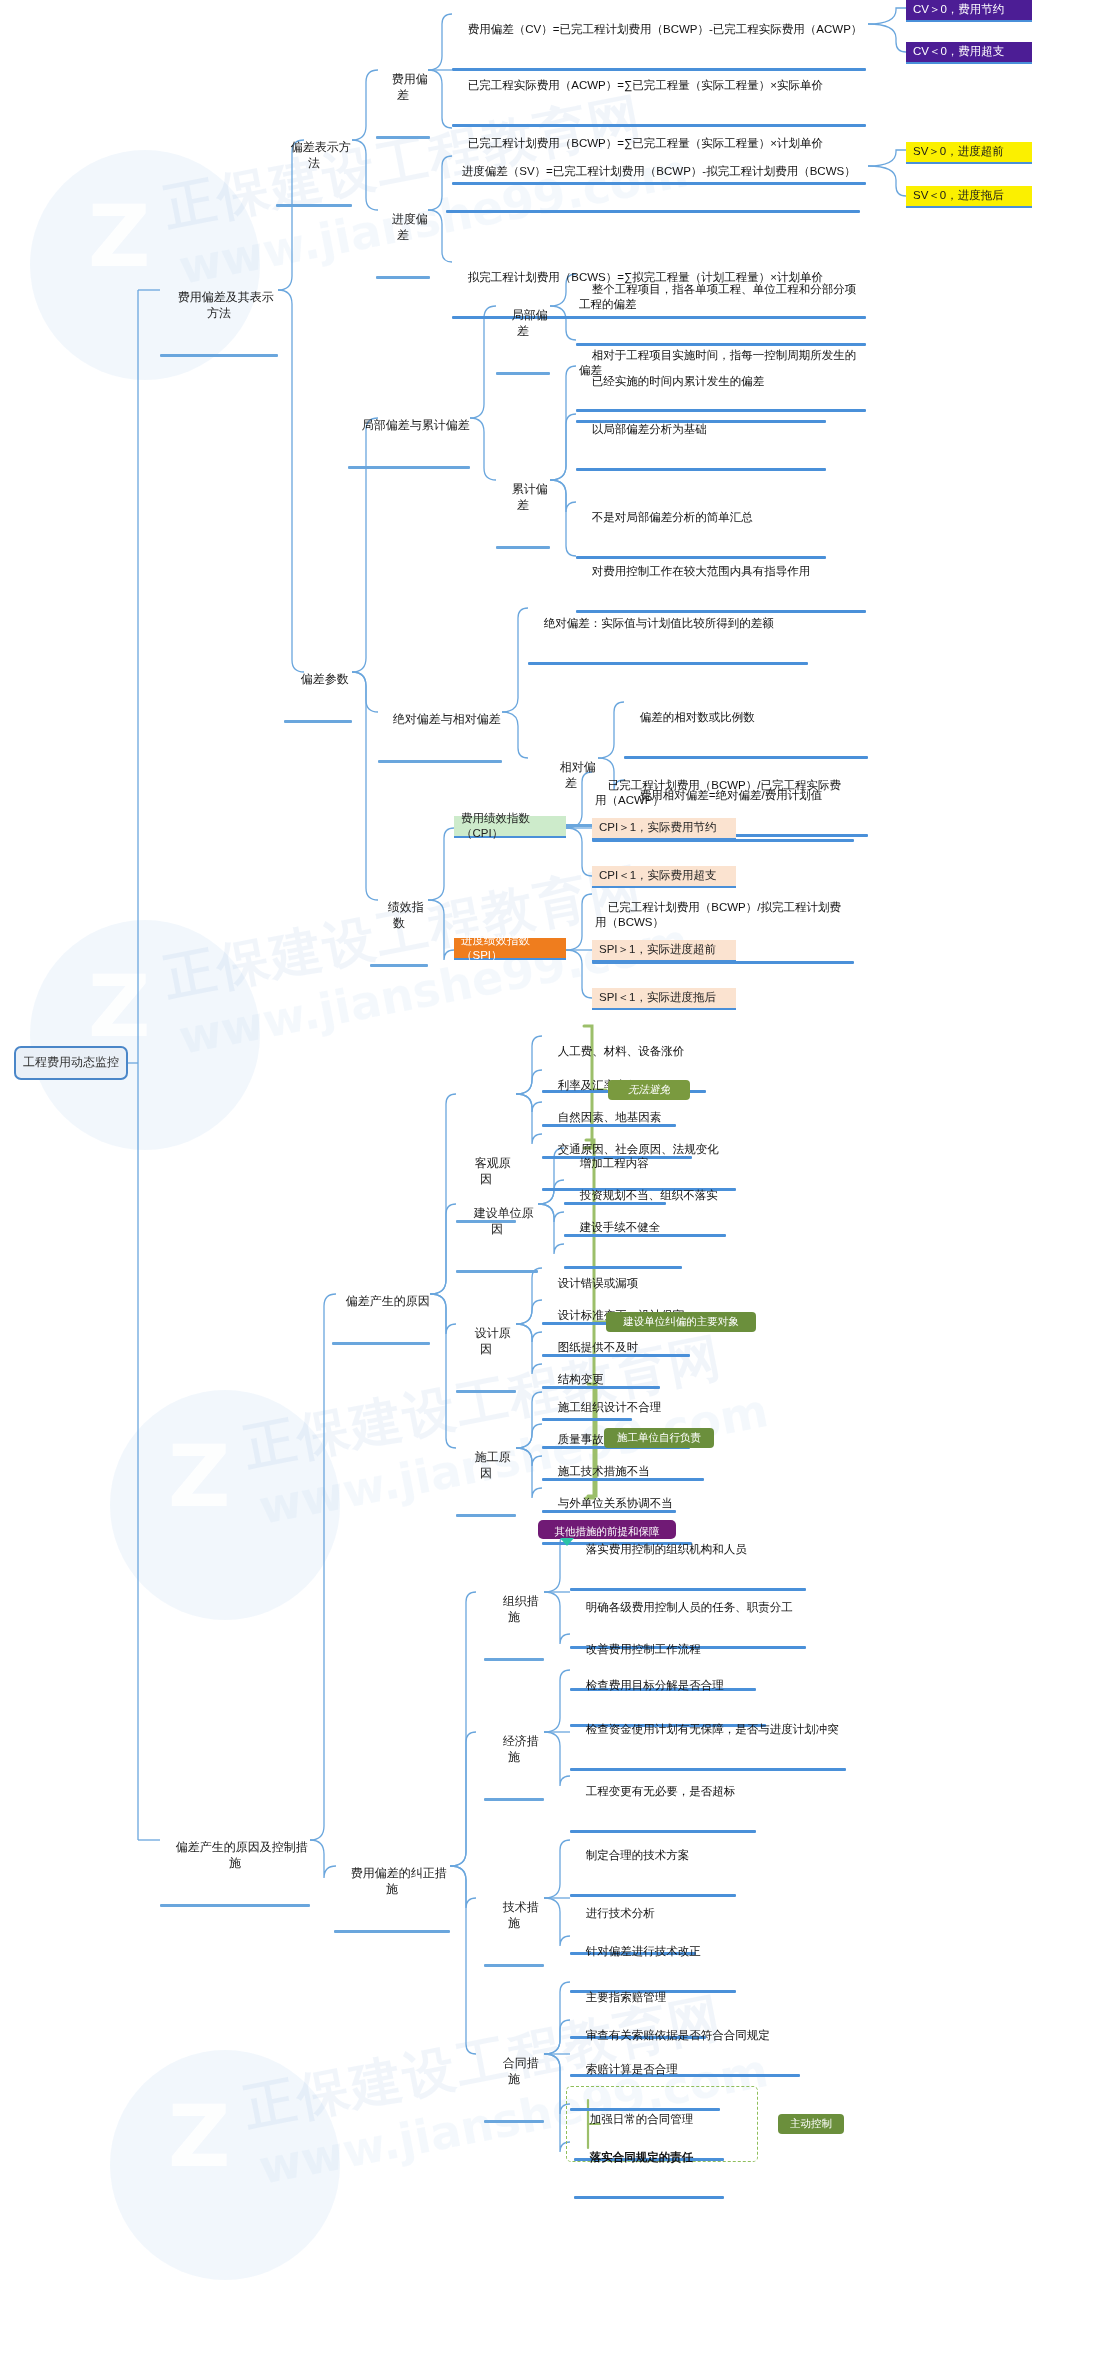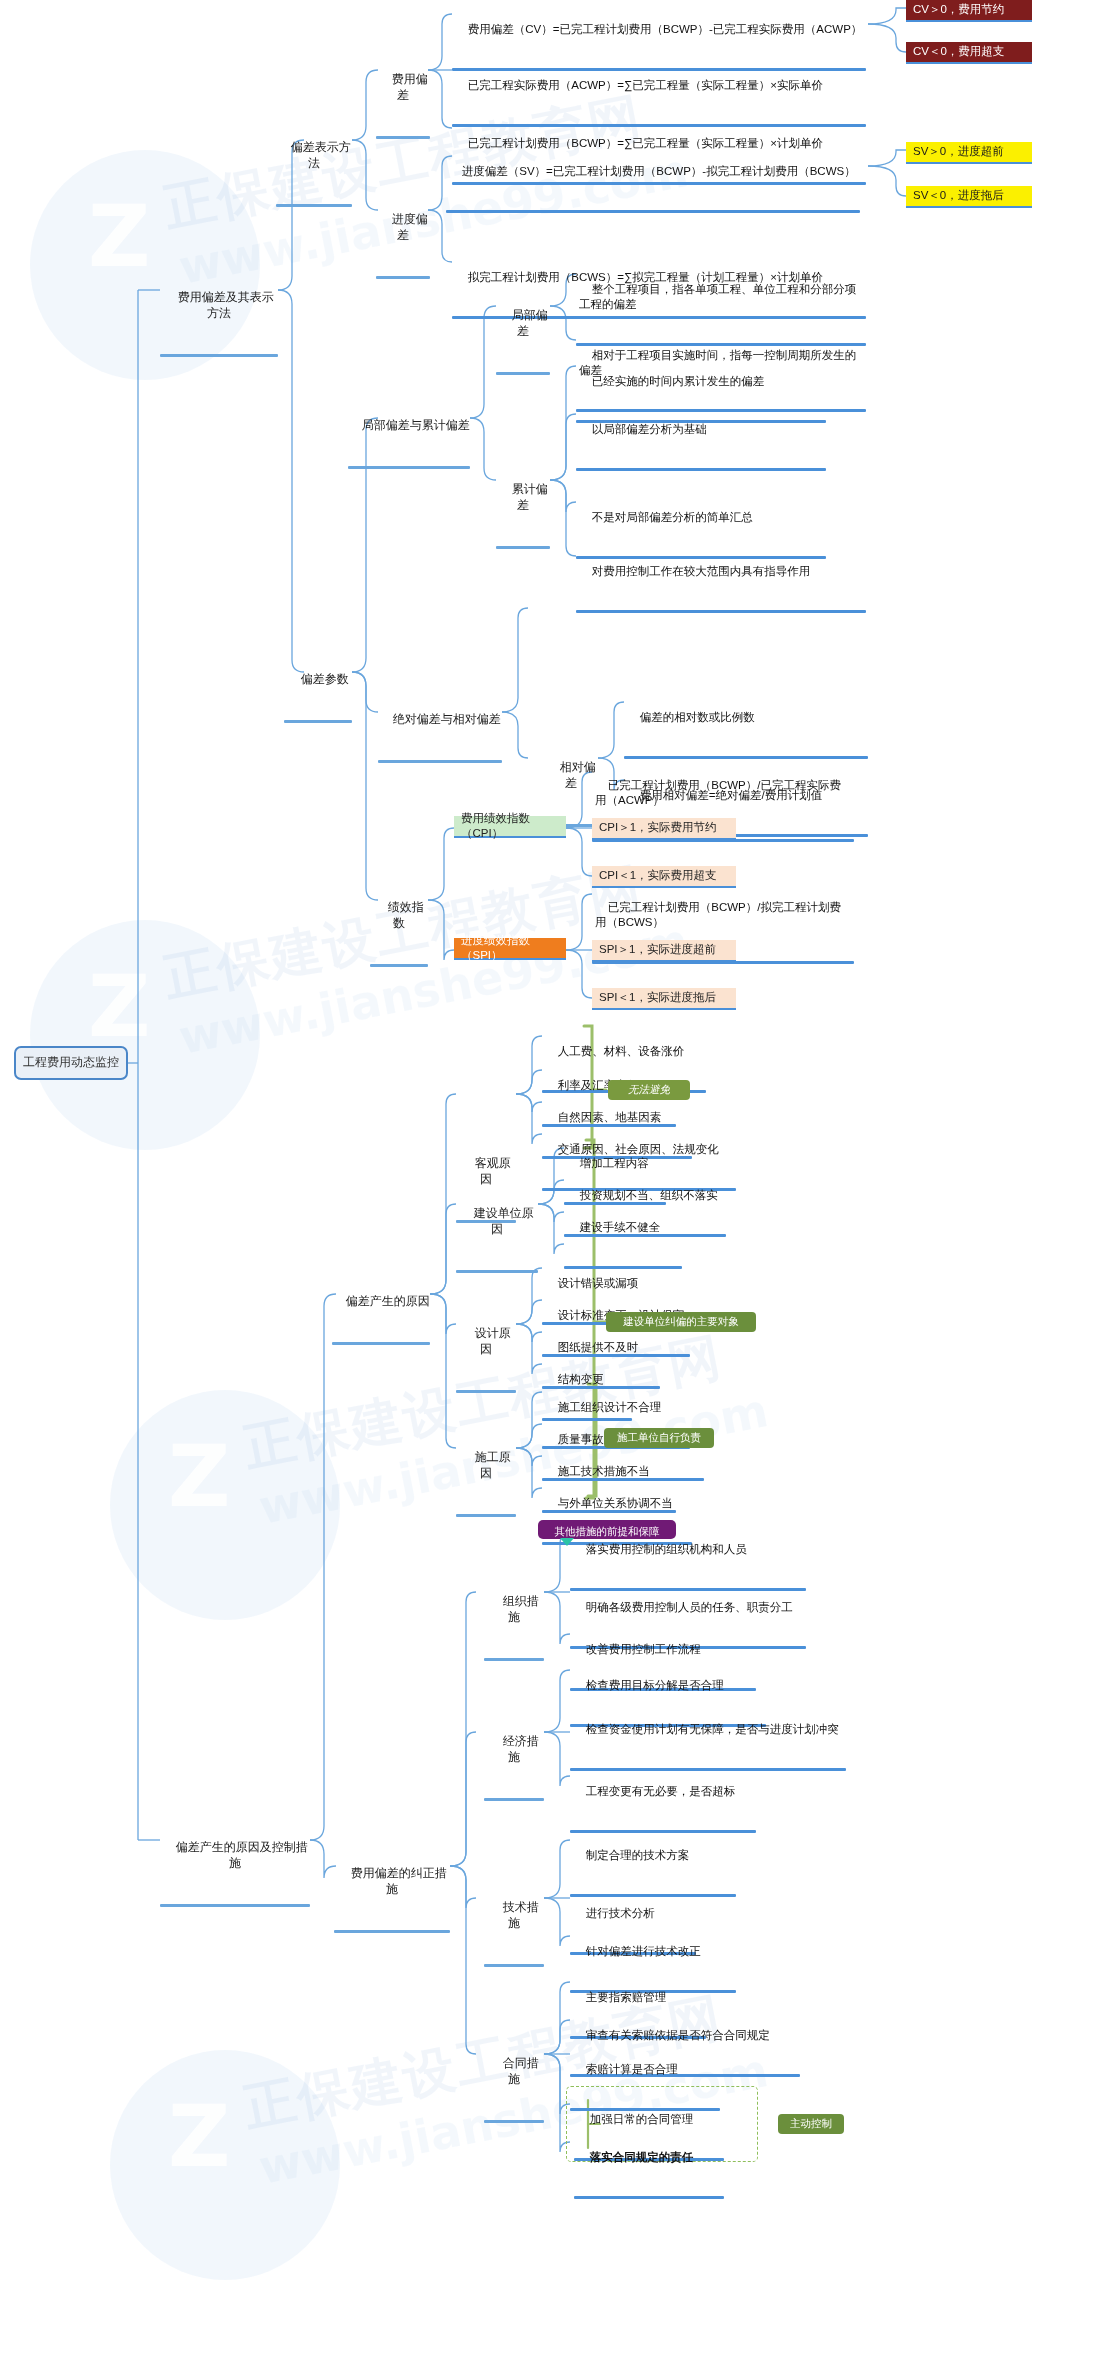--- a/index.html
+++ b/index.html
@@ -34,21 +34,21 @@
 
   
   .root{
     border:2.5px solid #4a86c8;background:#eaf0f7;border-radius:7px;
     font-size:12px;color:#333;display:flex;align-items:center;justify-content:center;
     text-align:center;
   }
 
   
   .box{font-size:11.5px;display:flex;align-items:center;padding:0 7px;box-sizing:border-box;}
-  .box-orange{background:#7f1d1d;color:#fff;border-bottom:2.5px solid #4a90d9;}
+  .box-orange{background:#4c1d95;color:#fff;border-bottom:2.5px solid #4a90d9;}
   .box-yellow{background:#fbf000;color:#1a1a1a;border-bottom:2.5px solid #4a90d9;}
   .box-peach{background:#fbe3d0;color:#222;border-bottom:2.5px solid #4a90d9;}
   .box-green{background:#cdebcb;color:#222;border-bottom:2.5px solid #4a90d9;}
   .box-orangefill{background:#ef7d1e;color:#fff;border-bottom:2.5px solid #4a90d9;}
 
   
   .tag{font-size:10.5px;color:#fff;background:#7a9a3f;border-radius:4px;
        display:flex;align-items:center;justify-content:center;text-align:center;
        padding:0 6px;box-sizing:border-box;font-style:italic;}
   .tag-solid{background:#6b8f3c;font-style:normal;}
@@ -337,20 +337,24 @@
   </div>
   <div class="node leaf" style="left:576px;top:548px;width:290px;">
     <span>对费用控制工作在较大范围内具有指导作用</span>
     <span class="bar" style="width:290px;"></span>
   </div>
 
   <div class="node branch" style="left:378px;top:696px;width:124px;">
     <span>绝对偏差与相对偏差</span>
     <span class="bar" style="width:124px;"></span>
   </div>
+  <div class="node leaf" style="left:528px;top:600px;width:280px;">
+    <span>绝对偏差：实际值与计划值比较所得到的差额</span>
+    <span class="bar" style="width:280px;"></span>
+  </div>
   <div class="node branch" style="left:544px;top:744px;width:54px;">
     <span>相对偏差</span>
     <span class="bar" style="width:54px;"></span>
   </div>
   <div class="node leaf" style="left:624px;top:694px;width:244px;">
     <span>偏差的相对数或比例数</span>
     <span class="bar" style="width:244px;"></span>
   </div>
   <div class="node leaf" style="left:624px;top:772px;width:244px;">
     <span>费用相对偏差=绝对偏差/费用计划值</span>

